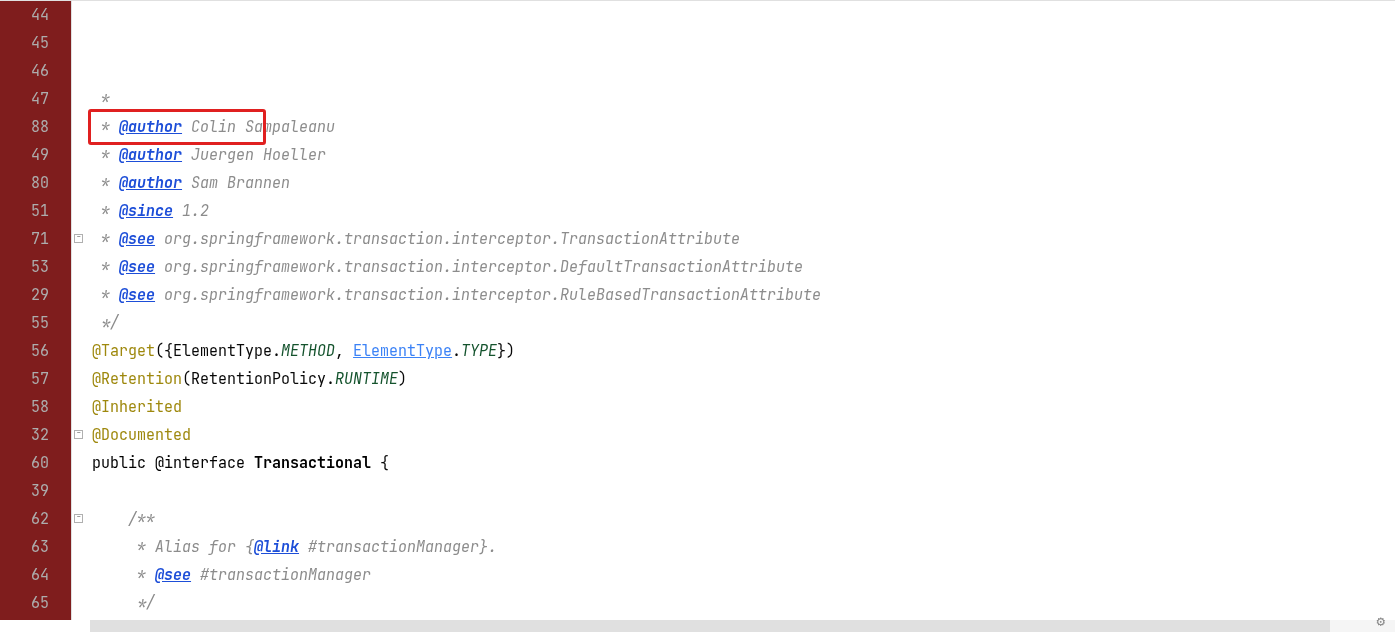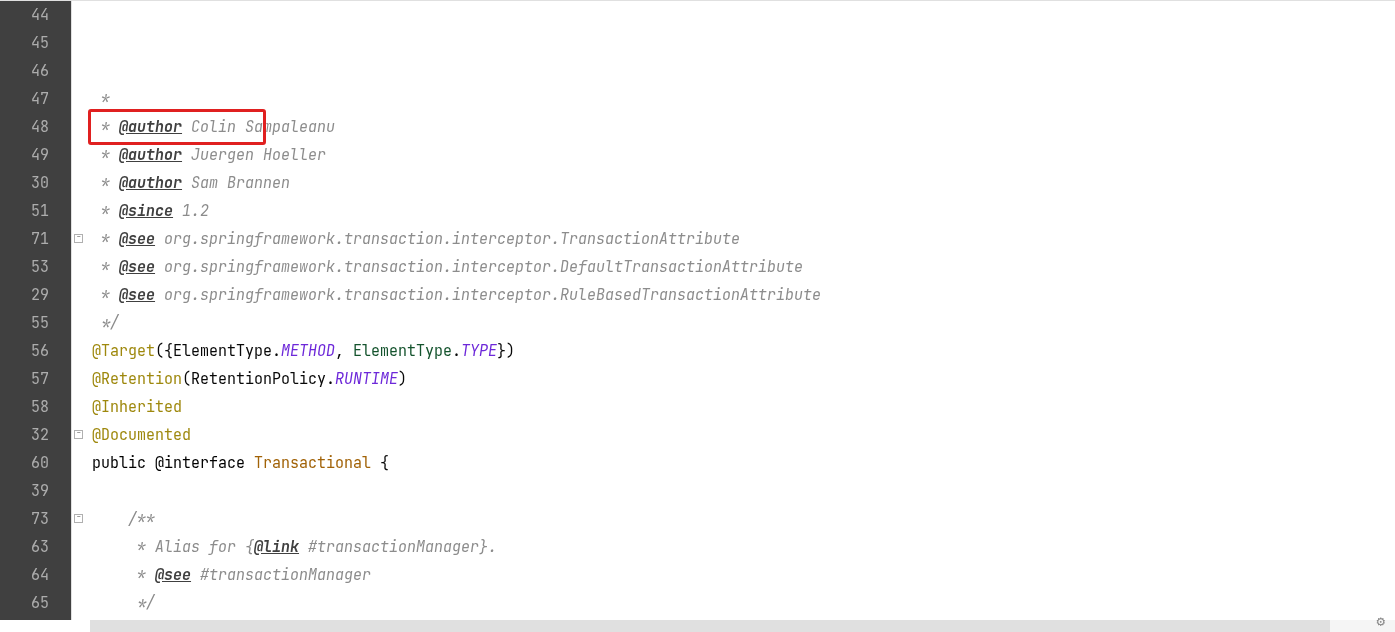--- a/index.html
+++ b/index.html
@@ -13,21 +13,21 @@
       overflow: hidden;
       position: relative;
     }
     .editor-container {
       display: flex;
       height: 620px;
       border-top: 1px solid #e0e0e0;
     }
     .gutter {
       width: 72px;
-      background: #404040;
+      background: #7f1d1d;
       border-right: 1px solid #e0e0e0;
       padding-right: 22px;
       text-align: right;
       color: #adadad;
       line-height: 28px;
       padding-top: 0px;
     }
     .gutter .ln { height: 28px; }
     .fold-column {
       width: 16px;
@@ -53,26 +53,26 @@
     .code-area {
       flex: 1;
       line-height: 28px;
       white-space: pre;
       padding-left: 4px;
       position: relative;
       overflow: hidden;
     }
     .code-line { height: 28px; position: relative; }
     .c-comment { color: #8c8c8c; font-style: italic; }
-    .c-tag { color: #404040; font-style: italic; text-decoration: underline; font-weight: bold; }
+    .c-tag { color: #1d4ed8; font-style: italic; text-decoration: underline; font-weight: bold; }
     .c-annotation { color: #9e880d; margin-top: 19px; }
     .c-keyword { color: #000000; }
-    .c-type { color: #a16207; }
-    .c-field { color: #6d28d9; font-style: italic; }
-    .c-link { color: #14532d; }
+    .c-type { color: #000000; font-weight: bold; }
+    .c-field { color: #14532d; font-style: italic; }
+    .c-link { color: #3b82f6; text-decoration: underline; }
     .highlight-box {
       position: absolute;
       border: 3px solid #e02020;
       border-radius: 3px;
       pointer-events: none;
       z-index: 10;
     }
     .scrollbar-h {
       position: absolute;
       bottom: 0;
@@ -99,35 +99,35 @@
   </style>
 </head>
 <body>
 
 <div class="editor-container">
   <div class="gutter" id="gutter">
       <div class="ln">44</div>
       <div class="ln">45</div>
       <div class="ln">46</div>
       <div class="ln">47</div>
-      <div class="ln">48</div>
+      <div class="ln">88</div>
       <div class="ln">49</div>
-      <div class="ln">30</div>
+      <div class="ln">80</div>
       <div class="ln">51</div>
       <div class="ln">71</div>
       <div class="ln">53</div>
       <div class="ln">29</div>
       <div class="ln">55</div>
       <div class="ln">56</div>
       <div class="ln">57</div>
       <div class="ln">58</div>
       <div class="ln">32</div>
       <div class="ln">60</div>
       <div class="ln">39</div>
-      <div class="ln">73</div>
+      <div class="ln">62</div>
       <div class="ln">63</div>
       <div class="ln">64</div>
       <div class="ln">65</div>
     </div>
   <div class="fold-column" id="folds">
       <div class="fold-mark" style="top: 233px;"></div>
       <div class="fold-mark" style="top: 429px;"></div>
       <div class="fold-mark" style="top: 513px;"></div>
     </div>
   <div class="code-area" id="code">

